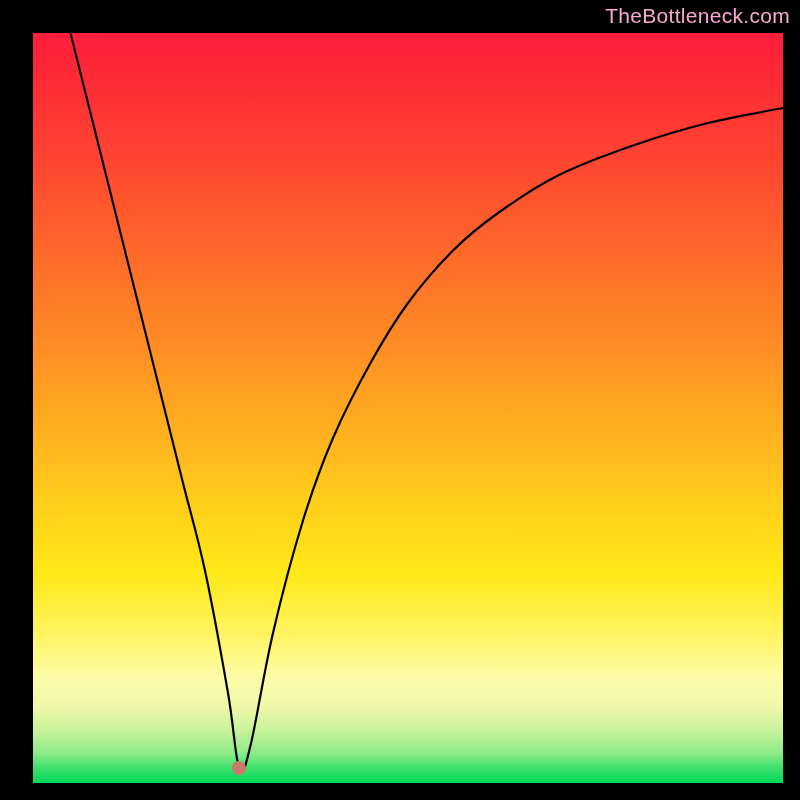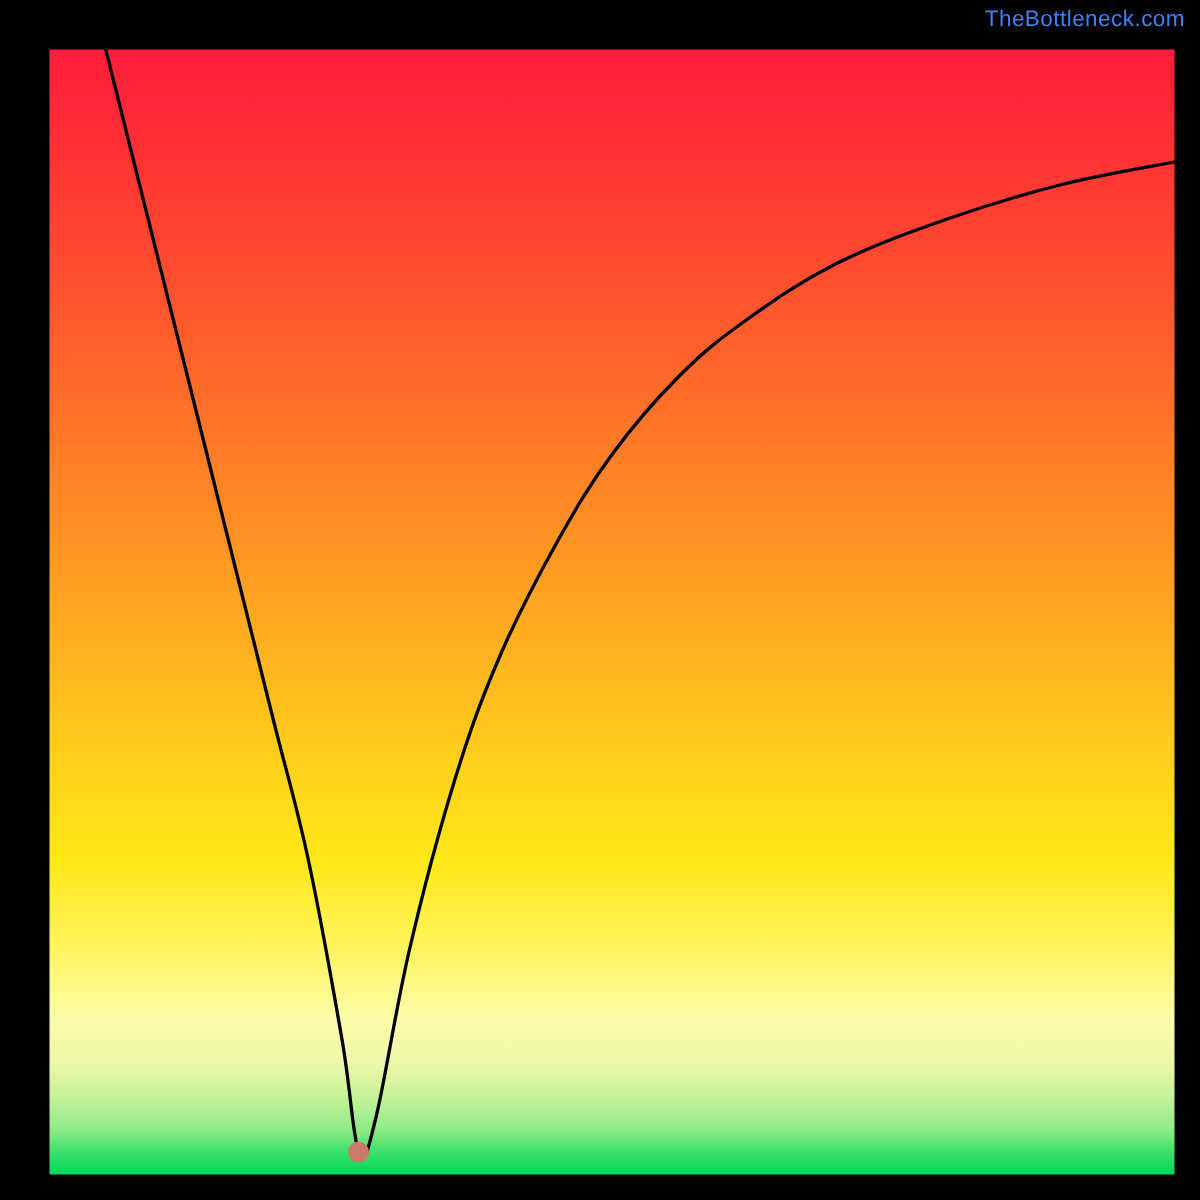--- a/index.html
+++ b/index.html
@@ -35,22 +35,22 @@
       #8eeb88 96%,
       #3de06a 98%,
       #00d85a 100%
     );
   }
 
   .watermark {
     position: absolute;
     top: 4px;
     right: 10px;
-    color: #3b82f6;
-    font-size: 15px;
+    color: #f9a8d4;
+    font-size: 21px;
     font-weight: 500;
     letter-spacing: 0.3px;
     font-family: Arial, sans-serif;
   }
 
   svg.curve {
     position: absolute;
     left: 0; top: 0;
     width: 750px; height: 750px;
     overflow: visible;

